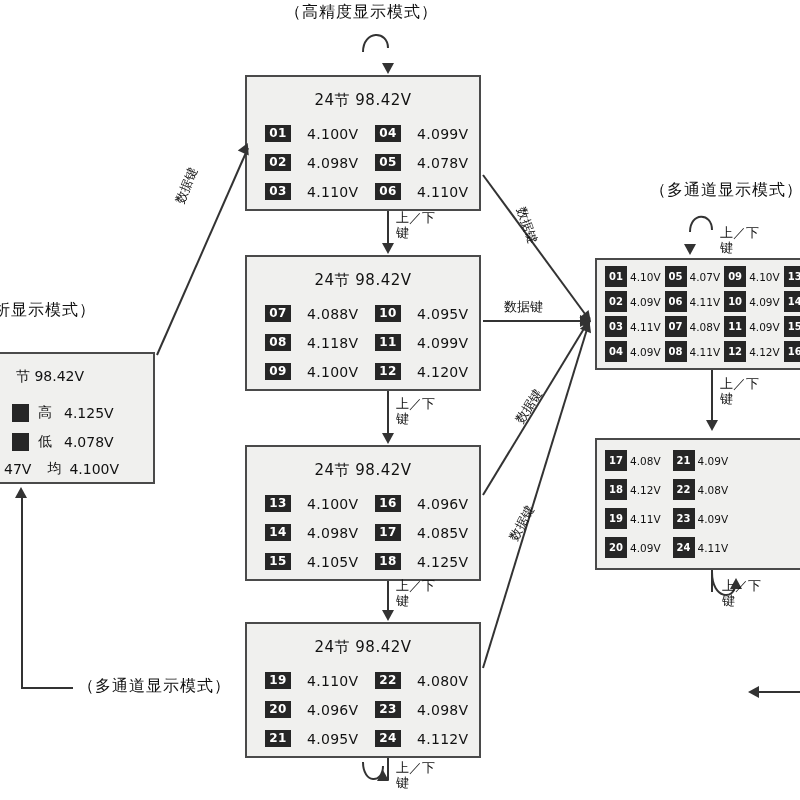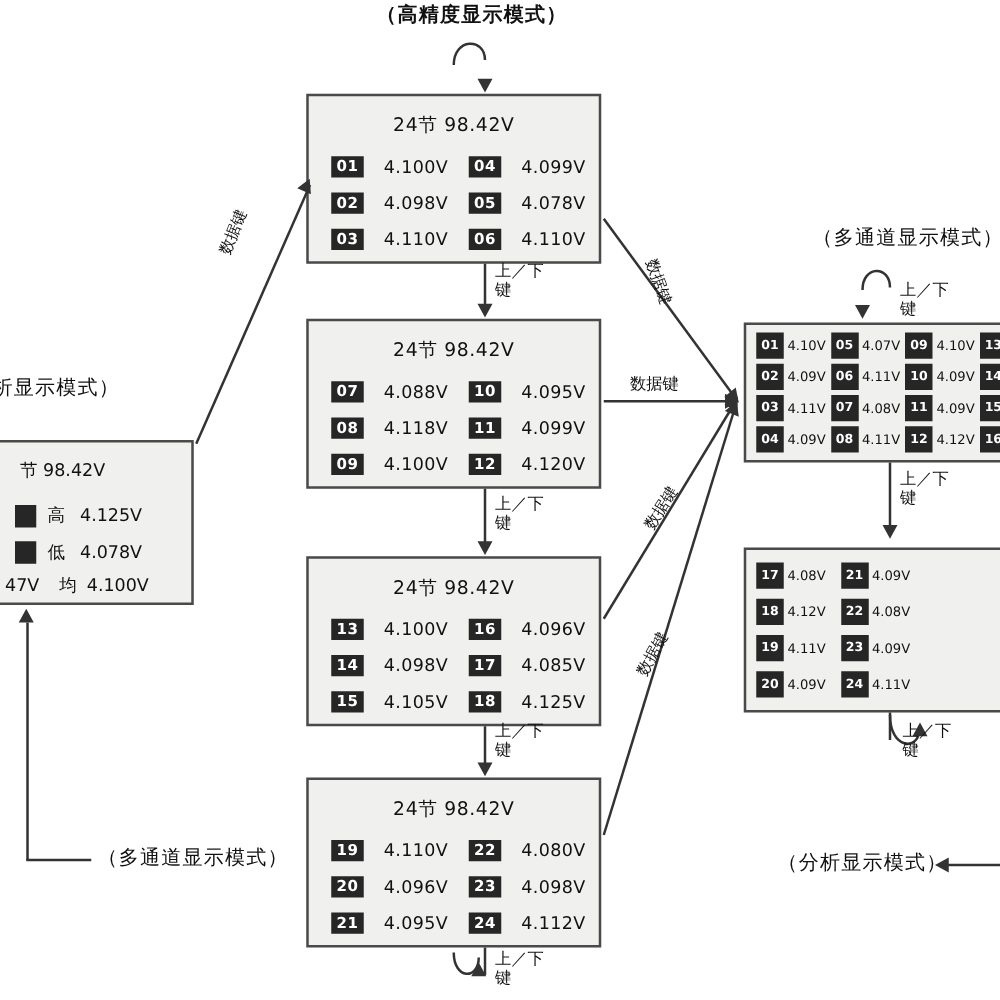--- a/index.html
+++ b/index.html
@@ -157,29 +157,28 @@
     color:#111;
     white-space:nowrap;
   }
   svg.overlay{position:absolute;left:0;top:0;width:800px;height:800px;pointer-events:none;}
 </style>
 </head>
 <body>
 
 <div id="stage">
 
-  <div class="modelabel" style="left:301px;top:2px;font-weight:bold;">（高精度显示模式）</div>
+  <div class="modelabel" style="left:285px;top:2px;">（高精度显示模式）</div>
 
   <div class="modelabel" style="left:650px;top:180px;">（多通道显示模式）</div>
 
   <div class="modelabel" style="left:-6px;top:300px;">析显示模式）</div>
 
   <div class="modelabel" style="left:78px;top:676px;">（多通道显示模式）</div>
 
-  <div class="modelabel" style="left:622px;top:680px;">（分析显示模式）</div>
 
   <div class="panel" style="left:245px;top:75px;width:236px;height:136px;">
     <div class="panel-title" style="top:14px;">24节  98.42V</div>
     <div class="cellrows" style="top:42px;">
       <div class="cellrow" style="height:29px;">
         <div class="cellgroup" style="padding-left:18px;">
           <span class="idbox">01</span>
           <span class="volt">4.100V</span>
         </div>
         <div class="cellgroup" style="padding-left:6px;">

